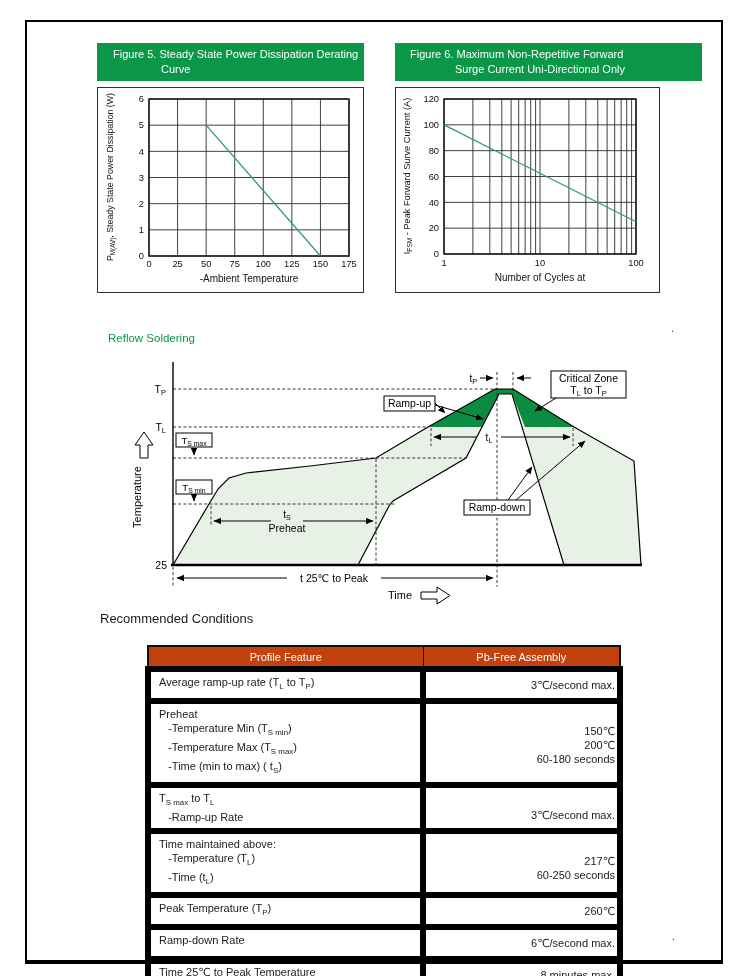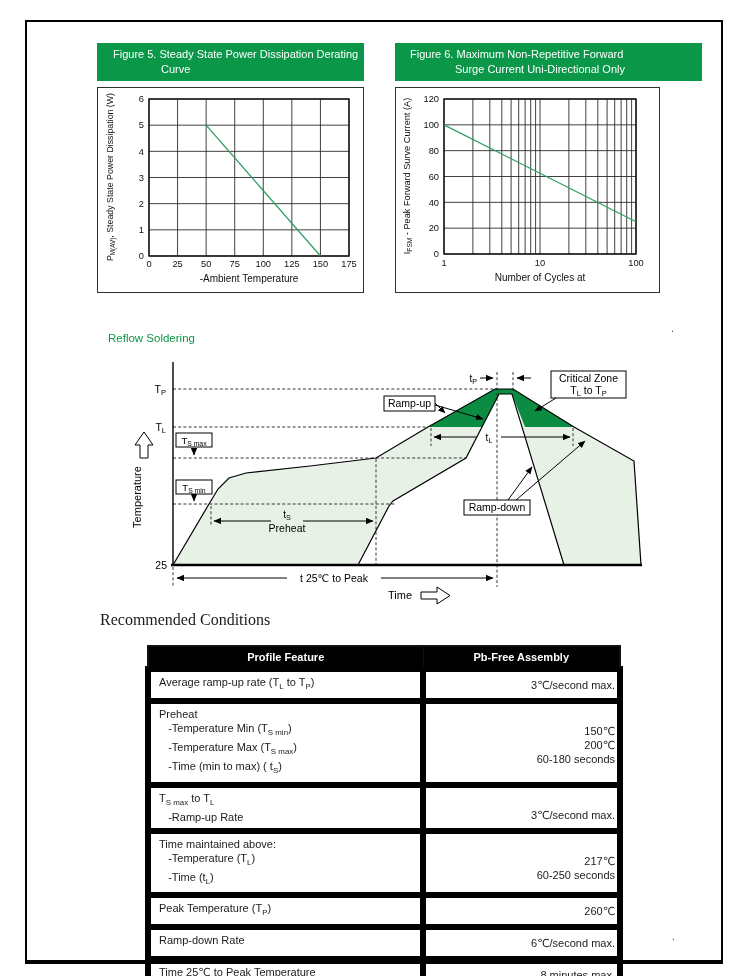--- a/index.html
+++ b/index.html
@@ -18,29 +18,29 @@
   .fig-title .l1{padding-left:16px;}
   .fig-title .l2{padding-left:64px;}
   #fig6-title .l1{padding-left:15px;}
   #fig6-title .l2{padding-left:60px;}
   .fig-box{
     position:absolute;background:#ffffff;border:1px solid #2f2f2f;box-sizing:border-box;
   }
   .fig-box svg{display:block;}
   svg text{font-family:"Liberation Sans","DejaVu Sans",sans-serif;}
   .green-heading{position:absolute;color:#0a9748;font-size:11.5px;}
-  .black-heading{position:absolute;color:#1b1b1b;font-size:16px;font-family:Liberation Serif, serif;}
+  .black-heading{position:absolute;color:#1b1b1b;font-size:13px;}
   #diagram{position:absolute;left:125px;top:358px;}
   table.cond{
     position:absolute;left:145px;top:645px;width:472px;
     border-collapse:collapse;border:2px solid #111;table-layout:fixed;
     font-size:11px;line-height:14px;
   }
   table.cond th{
-    background:#000000;color:#ffffff;font-weight:bold;font-size:11px;
+    background:#c2410c;color:#ffffff;font-weight:normal;font-size:11px;
     border:1px solid #111;padding:2.5px 2px;text-align:center;
   }
   table.cond td{border:6px solid #000000;vertical-align:top;}
   table.cond td.feat{text-align:left;padding:3px 4px 3px 8px;white-space:pre-wrap;}
   table.cond td.val{text-align:right;padding:6px 2px;}
   sub{font-size:0.72em;}
   .dot{position:absolute;font-size:10px;color:#333;}
 </style>
 </head>
 <body>

